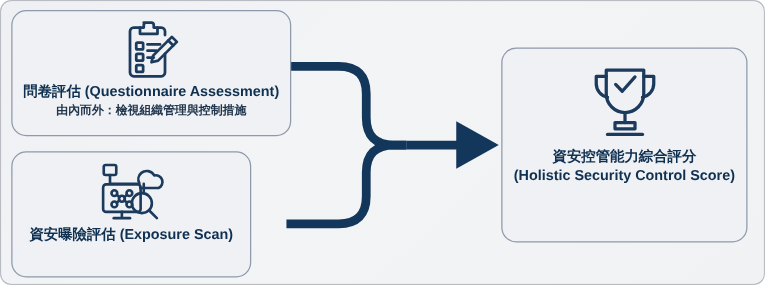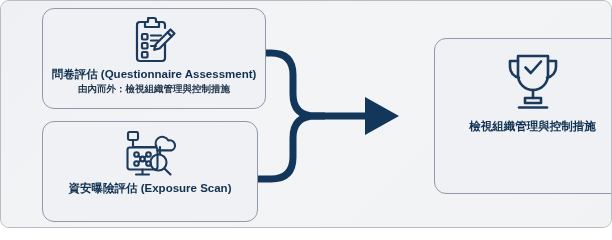--- a/index.html
+++ b/index.html
@@ -35,25 +35,24 @@
     box-sizing: border-box;
     background: #eff1f4;
     border: 1.3px solid #8e99ab;
     border-radius: 12px;
     display: flex;
     flex-direction: column;
     align-items: center;
     justify-content: flex-start;
     text-align: center;
     z-index: 3;
-    margin-left: 33px;
   }
 
   .card-q  { left: 8px;   top: 7px;   width: 224px; height: 101px; padding-top: 6px; }
-  .card-e  { left: 8px;   top: 120px; width: 216px; height: 101px; padding-top: 6px; }
+  .card-e  { left: 8px;   top: 120px; width: 192px; height: 101px; padding-top: 6px; }
   .card-s  { left: 400px; top: 37px;  width: 197px; height: 156px; padding-top: 12px; }
 
   .icon-wrap {
     display: flex;
     align-items: center;
     justify-content: center;
     line-height: 0;
   }
   .icon-q  { height: 50px; margin-bottom: 2px; }
   .icon-e  { height: 52px; margin-bottom: 1px; }
@@ -167,16 +166,17 @@
       <svg width="58" height="62" viewBox="0 0 58 62" fill="none" stroke="#1b3a5c" stroke-width="2.6" stroke-linecap="round" stroke-linejoin="round">
         <path d="M14 5 H44 V24 a15 15 0 0 1 -30 0 Z"></path>
         <path d="M14 10 H6 v6 a11 11 0 0 0 9 10.8"></path>
         <path d="M44 10 h8 v6 a11 11 0 0 1 -9 10.8"></path>
         <path d="M29 39 V47"></path>
         <path d="M21 47 H37 v5 H21 Z"></path>
         <path d="M15 56.5 H43"></path>
         <path d="M21.5 16.5 L26.8 22 L37 10.5"></path>
       </svg>
     </span>
-    <div class="title-s">檢視組織管理與控制措施</div>
+    <div class="title-s">資安控管能力綜合評分</div>
+    <div class="title-s">(Holistic Security Control Score)</div>
   </div>
 
 </div>
 
 </body></html>

